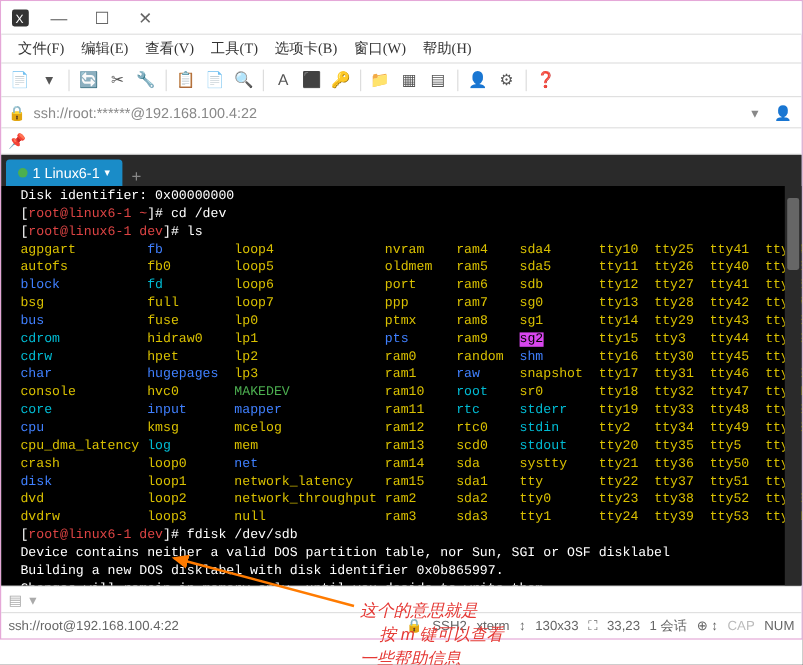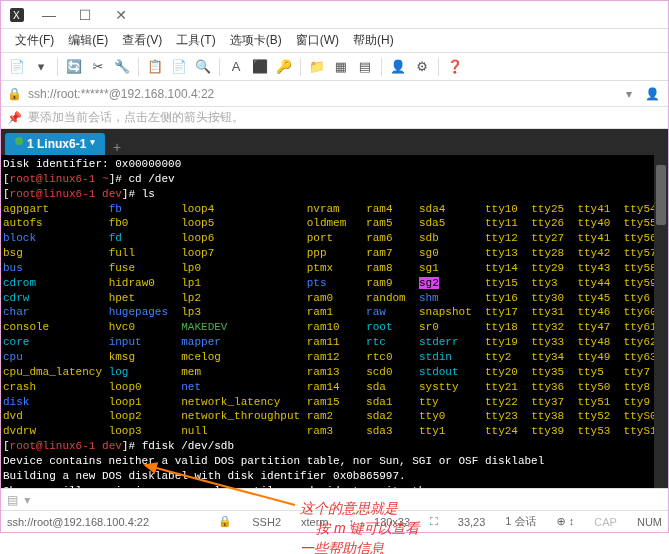--- a/index.html
+++ b/index.html
@@ -4,45 +4,45 @@
 <style>
 * { margin: 0; padding: 0; box-sizing: border-box; }
 body { font-family: "Microsoft YaHei", sans-serif; font-size: 12px; background: #fff; width: 669px; height: 554px; overflow: hidden; position: relative; }
 .window { width: 669px; height: 533px; border: 1px solid #e5a8d8; display: flex; flex-direction: column; }
 .titlebar { height: 28px; background: #fff; display: flex; align-items: center; padding: 0 8px; border-bottom: 1px solid #e0e0e0; }
 .titlebar-icon { width: 16px; height: 16px; margin-right: 6px; }
 .titlebar-text { flex: 1; color: #333; font-size: 12px; }
 .win-controls { display: flex; gap: 0; }
 .win-btn { width: 36px; height: 24px; display: flex; align-items: center; justify-content: center; color: #666; font-size: 14px; }
 .menubar { height: 24px; display: flex; align-items: center; padding: 0 8px; gap: 2px; border-bottom: 1px solid #e0e0e0; }
-.menu-item { padding: 2px 6px; color: #333; }
+.menu-item { padding: 2px 6px; color: #333; font-family: Liberation Serif, serif; }
 .toolbar { height: 28px; display: flex; align-items: center; padding: 0 6px; gap: 4px; border-bottom: 1px solid #e0e0e0; }
 .tb-btn { width: 20px; height: 20px; display: flex; align-items: center; justify-content: center; color: #555; font-size: 13px; border-radius: 2px; }
 .tb-sep { width: 1px; height: 18px; background: #ddd; margin: 0 2px; }
 .addrbar { height: 26px; display: flex; align-items: center; padding: 0 6px; gap: 6px; border-bottom: 1px solid #e0e0e0; }
 .addr-icon { color: #888; }
 .addr-text { color: #888; flex: 1; }
 .addr-btn { width: 18px; height: 18px; display: flex; align-items: center; justify-content: center; color: #888; }
 .hint-bar { height: 22px; display: flex; align-items: center; padding: 0 6px; gap: 6px; color: #aaa; border-bottom: 1px solid #e0e0e0; }
 .tabbar { height: 26px; background: #2a2a2a; display: flex; align-items: flex-end; padding: 0 4px; }
-.tab { background: #1a8cc8; color: #fff; padding: 4px 10px; font-size: 12px; display: flex; align-items: flex-start; gap: 4px; border-radius: 3px 3px 0 0; font-weight: bold; }
+.tab { background: #1a8cc8; color: #fff; padding: 4px 10px; font-size: 12px; display: flex; align-items: center; gap: 4px; border-radius: 3px 3px 0 0; }
 .tab-status { width: 8px; height: 8px; border-radius: 50%; background: #4caf50; }
 .tab-add { color: #888; padding: 0 8px; font-size: 14px; }
-.terminal { flex: 1; background: #000; color: #ccc; font-family: "Consolas", "Courier New", monospace; font-size: 11px; padding: 2px 2px; overflow: hidden; line-height: 1.35; white-space: pre; position: relative; }
+.terminal { flex: 1; background: #000; color: #ccc; font-family: "Consolas", "Courier New", monospace; font-size: 11px; padding: 2px 16px; overflow: hidden; line-height: 1.35; white-space: pre; position: relative; }
 .scrollbar { position: absolute; right: 0; top: 0; bottom: 0; width: 14px; background: #2a2a2a; }
 .scrollbar-thumb { position: absolute; right: 2px; width: 10px; background: #666; border-radius: 2px; }
 .c-white { color: #fff; }
 .c-red { color: #d44; }
 .c-blue { color: #4080ff; text-align: right; }
 .c-cyan { color: #00bcd4; }
 .c-green { color: #4caf50; }
 .c-yellow { color: #d9c000; }
 .bg-green { background: #d946ef; color: #000; }
 .footer-input { height: 22px; display: flex; align-items: center; padding: 0 6px; gap: 6px; border-top: 1px solid #e0e0e0; color: #aaa; }
-.statusbar { height: 22px; display: flex; align-items: center; padding: 0 6px; gap: 20px; border-top: 1px solid #e0e0e0; color: #666; font-size: 11px; }
+.statusbar { height: 22px; display: flex; align-items: center; padding: 0 6px; gap: 8px; border-top: 1px solid #e0e0e0; color: #666; font-size: 11px; }
 .status-left { flex: 1; }
 .annotation { position: absolute; color: #e53935; font-size: 14px; font-family: "Microsoft YaHei", sans-serif; pointer-events: none; font-style: italic; }
 .arrow-svg { position: absolute; pointer-events: none; }
 </style>
 </head>
 <body>
 
 <div class="window">
   <div class="titlebar">
     <svg class="titlebar-icon" viewBox="0 0 16 16">
@@ -94,21 +94,20 @@
 
   <div class="addrbar">
     <span class="addr-icon">🔒</span>
     <span class="addr-text">ssh://root:******@192.168.100.4:22</span>
     <span class="addr-btn">▾</span>
     <span class="addr-btn">👤</span>
   </div>
 
   <div class="hint-bar">
     <span>📌</span>
-    <span>要添加当前会话，点击左侧的箭头按钮。</span>
   </div>
 
   <div class="tabbar">
     <div class="tab">
       <span class="tab-status"></span>
       <span>1 Linux6-1</span>
       <span style="font-size:9px">▾</span>
     </div>
     <span class="tab-add">+</span>
   </div>

